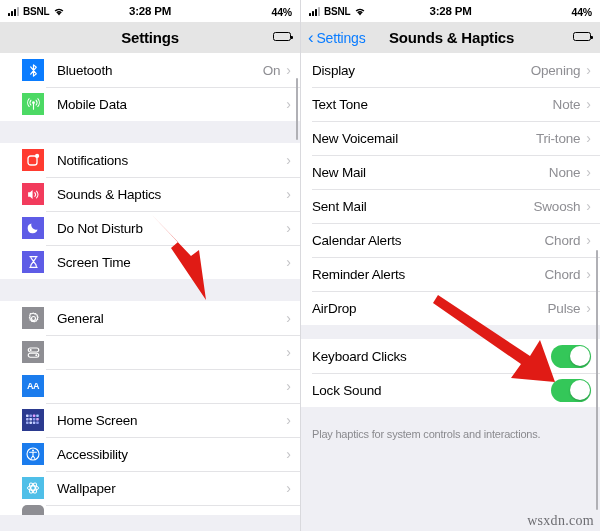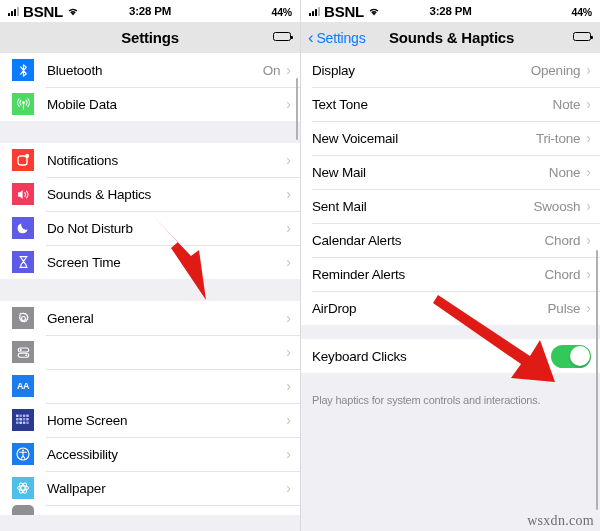--- a/index.html
+++ b/index.html
@@ -38,21 +38,21 @@
   }
   .sb-left { display: flex; align-items: center; gap: 4px; }
   .sb-center {
     position: absolute; left: 0; right: 0; text-align: center;
     font-size: 11.5px; font-weight: bold; letter-spacing: -0.2px;
   }
   .sb-right {
     margin-left: auto; display: flex; align-items: center; gap: 14px;
     position: relative; z-index: 2; flex-direction: column;
   }
-  .carrier { font-size: 15px; font-weight: bold; letter-spacing: -0.2px; text-align: center; }
+  .carrier { font-size: 10px; font-weight: bold; letter-spacing: -0.2px; text-align: center; }
 
   .bars { display: flex; align-items: flex-end; gap: 1px; height: 9px; }
   .bars i { width: 2px; background: #000; display: block; border-radius: 0.5px; }
   .bars i:nth-child(1) { height: 3px; }
   .bars i:nth-child(2) { height: 5px; }
   .bars i:nth-child(3) { height: 7px; }
   .bars i:nth-child(4) { height: 9px; background: #b4b4b8; }
 
   .wifi { width: 12px; height: 9px; position: relative; }
   .wifi svg { display: block; }
@@ -92,21 +92,21 @@
     background: #efeff4;
     overflow: hidden;
   }
   .gap { height: 22px; background: #efeff4; }
   .gap.small { height: 14px; }
   .group { background: #ffffff; }
 
   .row {
     display: flex; align-items: center;
     height: 34px;
-    padding-left: 12px;
+    padding-left: 22px;
     background: #fff;
     position: relative;
   }
   .row + .row::before {
     content: ""; position: absolute; left: 46px; right: 0; top: 0;
     height: 1px; background: #e3e3e6;
   }
   .row.noicon + .row.noicon::before { left: 11px; }
   .row.noicon { padding-left: 11px; }
 
@@ -460,20 +460,26 @@
 
       <div class="gap small"></div>
 
       <div class="group">
         <div class="row noicon">
           <span class="label">Keyboard Clicks</span>
           <span class="toggle">
               <span class="knob"></span>
             </span>
         </div>
+        <div class="row noicon">
+          <span class="label">Lock Sound</span>
+          <span class="toggle">
+              <span class="knob"></span>
+            </span>
+        </div>
       </div>
 
       <div class="gap small"></div>
 
       <div class="footnote">Play haptics for system controls and interactions.</div>
 
       <div class="scrollbar" style="top:197px;height:260px"></div>
     </div>
   </div>
 

